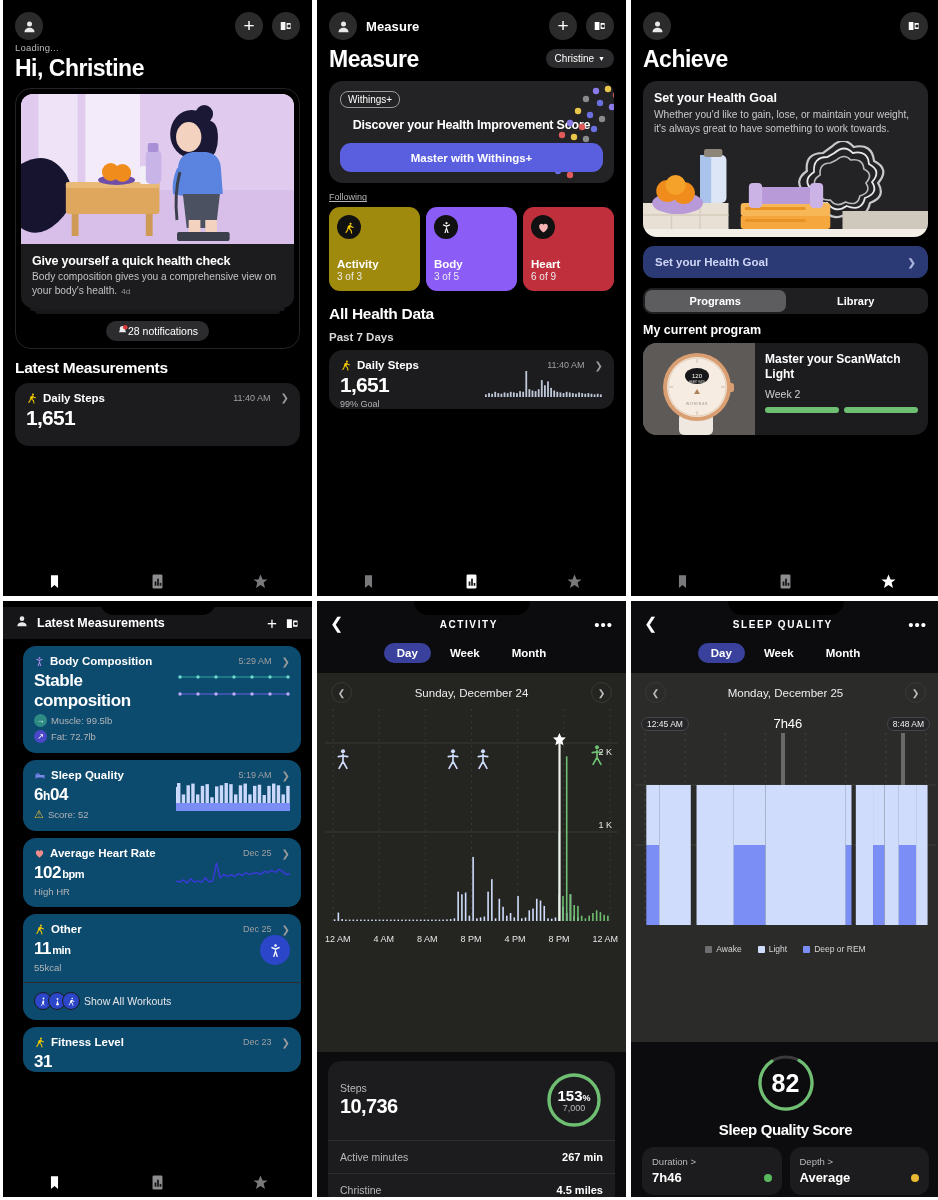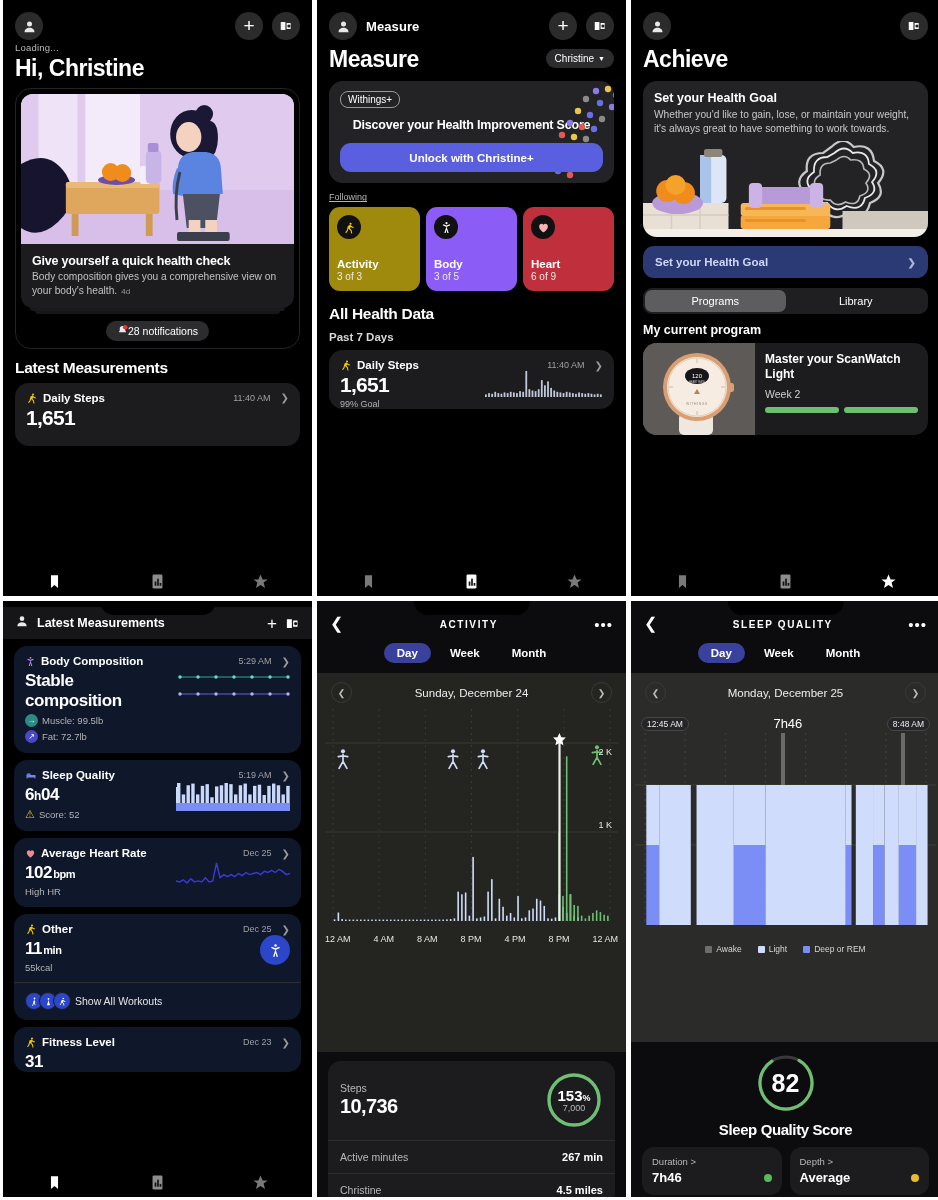--- a/index.html
+++ b/index.html
@@ -86,36 +86,36 @@
   .goal-pad { padding:10px 11px 6px 11px; }
   .goal-h { color:#fff; font-size:12.5px; font-weight:700; }
   .goal-p { color:#c8c8ca; font-size:10.2px; line-height:1.33; margin-top:3px; }
   .goal-art { height:96px; position:relative; background:#232325; overflow:hidden; }
   .bluebtn { margin:9px 12px 0 12px; background:#2b3a74; border-radius:11px; height:32px;
              display:flex; align-items:center; padding:0 12px; }
   .bluebtn span { color:#cfd6f5; font-size:11.5px; font-weight:600; }
   .seg { margin:10px 12px 0 12px; background:#1f1f21; border-radius:9px; height:26px;
          display:flex; padding:2px; }
   .segitem { flex:1; display:flex; align-items:center; justify-content:center;
-             color:#fff; font-size:11px; font-weight:400; border-radius:7px; }
+             color:#fff; font-size:11px; font-weight:700; border-radius:7px; }
   .segitem.active { background:#5d5d5f; }
   .mycur { color:#fff; font-size:12.5px; font-weight:700; padding:9px 12px 6px 12px; }
   .prog-card { margin:0 12px; background:#1c1c1e; border-radius:14px; display:flex; overflow:hidden; height:92px;}
   .prog-img { width:112px; background:#585654; position:relative; overflow:hidden; flex:0 0 auto;}
   .prog-body { flex:1; padding:9px 10px; }
   .prog-h { color:#fff; font-size:12px; font-weight:600; line-height:1.25; }
   .prog-w { color:#d0d0d2; font-size:10.5px; margin-top:6px; }
   .prog-bars { display:flex; gap:5px; margin-top:7px; }
   .prog-bars i { flex:1; height:6px; background:#6fbf73; border-radius:3px; display:block; }
 
   
   .lm-top { display:flex; align-items:center; gap:8px; padding:7px 12px; background:#161618; }
   .lm-title { color:#fff; font-size:12.5px; font-weight:600; }
   .lmavatar svg { width:14px; height:14px; fill:#e8e8e8; }
-  .lm-card { margin:7px 11px 0 11px; background:#0f172a; border-radius:13px; padding:9px 11px 10px 11px; }
+  .lm-card { margin:7px 11px 0 20px; background:#0c4a6e; border-radius:13px; padding:9px 11px 10px 11px; }
   .lm-head { display:flex; align-items:center; gap:5px; }
   .lm-h { color:#fff; font-size:11.5px; font-weight:700; }
   .lm-date { color:#a0a0a2; font-size:9px; margin-left:auto; }
   .lm-big { color:#fff; font-size:17px; font-weight:800; letter-spacing:-0.4px; margin-top:4px; }
   .lm-big .unit { font-size:11px; font-weight:700; margin-left:1px; }
   .lm-sub { color:#b4b4b6; font-size:9.5px; margin-top:3px; display:flex; align-items:center; gap:4px;}
   .dotico { width:13px; height:13px; border-radius:50%; display:inline-flex;
             align-items:center; justify-content:center; font-size:8px; color:#fff; flex:0 0 auto;}
   .lm-split { display:flex; align-items:flex-start; }
   .lm-left { flex:1; }
@@ -349,21 +349,21 @@
           <circle cx="62" cy="140" r="3.2" fill="#e05a5a"></circle>
             <circle cx="74" cy="144" r="3.2" fill="#8a7ce8"></circle>
           <circle cx="86" cy="142" r="3.2" fill="#6a6fe0"></circle>
             <circle cx="96" cy="139" r="3.2" fill="#8a7ce8"></circle>
           <circle cx="104" cy="144" r="3.2" fill="#e05a5a"></circle>
             <circle cx="112" cy="140" r="3.2" fill="#8a8a8a"></circle>
         </g>
       </svg>
       <div class="wplus">Withings+</div>
       <div class="wtxt">Discover your Health Improvement Score</div>
-      <div class="wbtn">Unlock with Christine+</div>
+      <div class="wbtn">Master with Withings+</div>
     </div>
 
     <div class="following">Following</div>
     <div class="follow-row">
       <div class="ftile" style="background:#a08a0e;">
         <div class="ficon">
           <svg viewBox="0 0 24 24" fill="#f2c800">
               <path d="M14 3a2 2 0 1 1 0 4 2 2 0 0 1 0-4zM9 9l4-2 4 3 3 1-1 2-3-1-2-1-1 3 3 3 1 6h-2l-1-5-4-4-1 4-3 4-2-1 3-4z"></path>
             </svg>
         </div>

